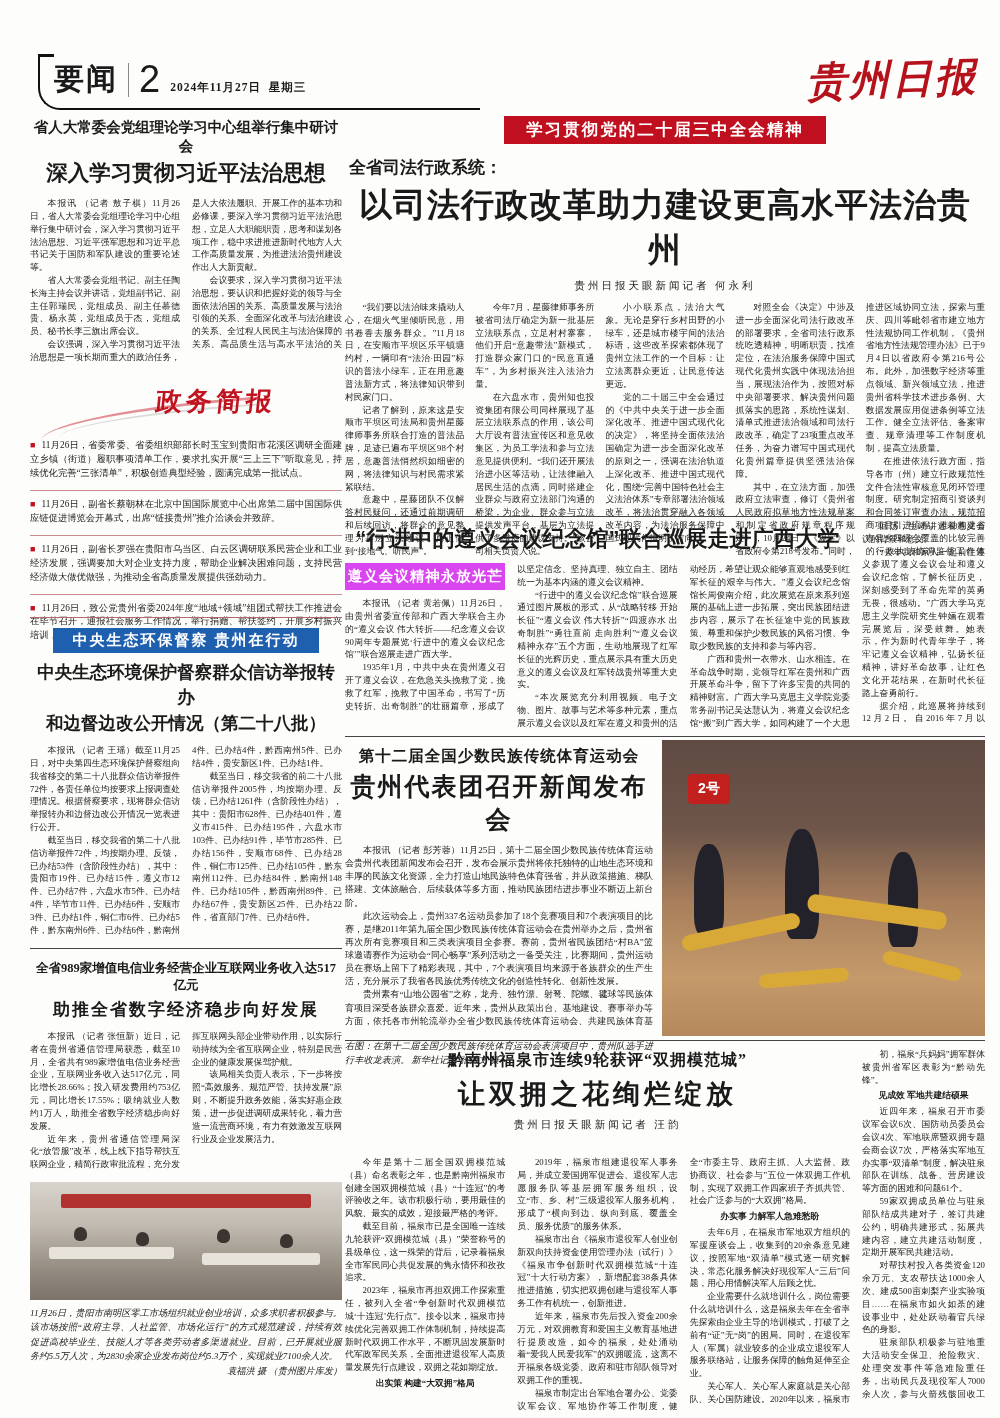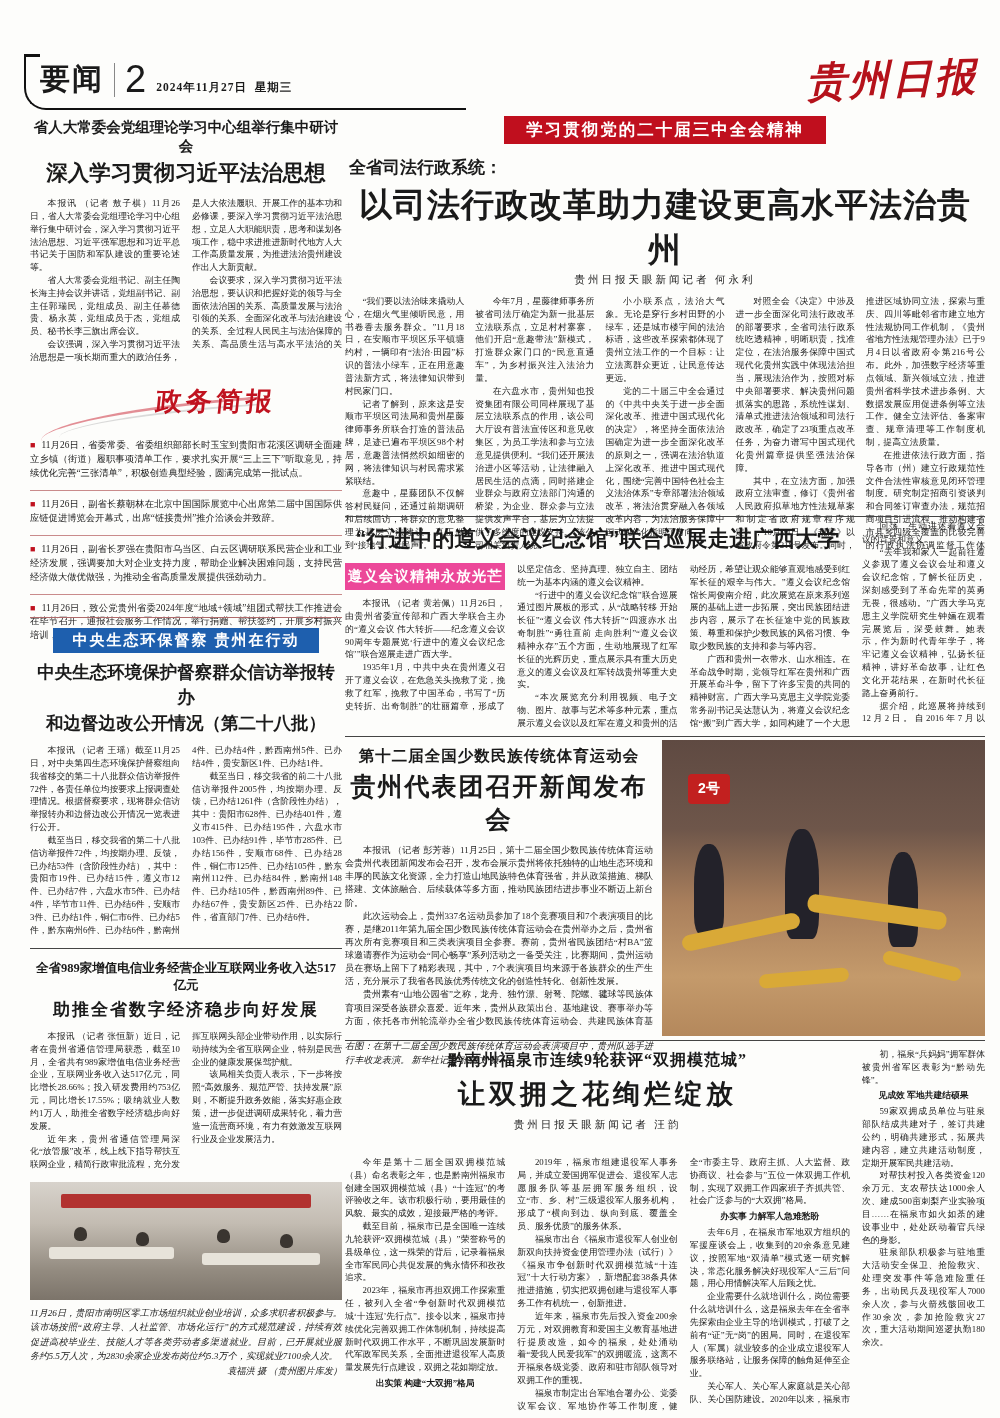--- a/index.html
+++ b/index.html
@@ -1,20 +1,20 @@
 <!DOCTYPE html>
 <html><head>
 <meta charset="utf-8">
 <style>
   html,body{margin:0;padding:0;background:#e8e8e4;}
   .page{position:relative;width:1000px;height:1418px;margin:0 auto;background:#fdfdfb;
         font-family:"Liberation Serif","DejaVu Serif",serif;color:#1a1a1a;overflow:hidden;}
   .abs{position:absolute;}
   
-  .hdr-bracket{position:absolute;left:24px;top:56px;width:440px;height:52px;
+  .hdr-bracket{position:absolute;left:38px;top:56px;width:440px;height:52px;
     border-left:2.5px solid #111;border-bottom:2.5px solid #111;border-bottom-left-radius:22px;}
   .hdr-bracket::before{content:"";position:absolute;left:-2px;top:-2px;width:16px;height:3px;background:#111;}
   .hdr-inner{position:absolute;left:14px;top:2px;display:flex;align-items:center;gap:10px;}
   .sec-label{font-size:30px;font-weight:bold;letter-spacing:2px;}
   .hdr-div{width:1px;height:34px;background:#888;}
   .page-num{font-size:38px;font-family:"Liberation Sans",sans-serif;font-weight:300;}
   .hdr-date{font-size:11.5px;font-weight:bold;margin-top:16px;letter-spacing:1px;}
   .masthead{position:absolute;right:22px;top:52px;color:#b5121b;font-size:40px;font-weight:bold;
     font-style:italic;letter-spacing:3px;transform:rotate(-2deg);font-family:"Liberation Serif",serif;}
   
@@ -37,21 +37,21 @@
   .brief-swoosh::after{content:"";position:absolute;left:18px;top:4px;width:200px;height:18px;
     border-top:2px solid #ccc;border-top-left-radius:100%;}
   .brief-list{margin-top:4px;}
   .brief-item{font-size:9.3px;line-height:1.5;text-align:justify;padding:7px 0 9px 0;border-bottom:1px solid #c98b8b;}
   .brief-item:last-child{border-bottom:none;}
   .brief-item .mark{color:#c0121f;margin-right:6px;font-size:9px;}
   
   .blue-box{background:#1e5fae;color:#fff;font-weight:bold;font-size:15px;text-align:center;
     padding:3px 0;width:266px;margin:0 auto;font-family:"Liberation Sans",sans-serif;letter-spacing:2px;}
   
-  .red-sub{background:#ec4899;color:#fff;font-weight:bold;font-size:14.5px;text-align:center;
+  .red-sub{background:#d946ef;color:#fff;font-weight:bold;font-size:14.5px;text-align:center;
     padding:3px 0;margin-bottom:7px;font-family:"Liberation Sans",sans-serif;letter-spacing:1px;break-inside:avoid;}
   
   .photo{position:absolute;overflow:hidden;}
   .photo-sports{background:linear-gradient(180deg,#5f4a42 0%,#6e564a 30%,#a97f5c 55%,#c49a6b 80%,#b4885c 100%);}
   .ph-banner{position:absolute;left:26px;top:34px;width:42px;height:30px;background:#c2201f;color:#fff;
     font-size:14px;font-weight:bold;display:flex;align-items:center;justify-content:center;border-radius:4px;
     font-family:"Liberation Sans",sans-serif;}
   .straw{position:absolute;background:#d9a937;border-radius:8px;}
   .figure-dark{position:absolute;background:#23222a;border-radius:45% 45% 20% 20%;}
   .photo-left{background:linear-gradient(180deg,#d8d3cc 0%,#c3bcb2 35%,#938b80 75%,#7c746a 100%);}
@@ -144,21 +144,21 @@
       <span class="pl-head" style="left:80%;top:44%;width:13px;height:14px;"></span>
     </div>
     <div class="caption" style="margin-top:6px;">11月26日，贵阳市南明区零工市场组织就业创业培训，众多求职者积极参与。该市场按照“政府主导、人社监管、市场化运行”的方式规范建设，持续有效促进高校毕业生、技能人才等各类劳动者多渠道就业。目前，已开展就业服务约5.5万人次，为2830余家企业发布岗位约5.3万个，实现就业7100余人次。</div>
     <div class="credit-line">袁福洪 摄 （贵州图片库发）</div>
   </div>
 
   <div class="abs" style="left:345px;top:116px;width:640px;">
     <div class="red-banner" style="width:322px;margin:0 auto;font-size:16.5px;padding:3px 0;letter-spacing:2px;">学习贯彻党的二十届三中全会精神</div>
     <div style="font-size:17px;font-weight:bold;margin:12px 0 0 4px;">全省司法行政系统：</div>
     <div class="hl-sans" style="font-size:33px;margin-top:4px;letter-spacing:1px;">以司法行政改革助力建设更高水平法治贵州</div>
-    <div class="byline" style="margin-top:0;">贵州日报天眼新闻记者 何永利</div>
+    <div class="byline" style="margin-top:6px;">贵州日报天眼新闻记者 何永利</div>
     <div class="body-cols" style="margin-top:8px;height:264px;column-count:5;column-gap:11px;">
 
     <p>“我们要以法治味来撬动人心，在烟火气里倾听民意，用书卷香去服务群众。”11月18日，在安顺市平坝区乐平镇塘约村，一辆印有“法治·田园”标识的普法小绿车，正在用意趣普法新方式，将法律知识带到村民家门口。</p>
         <p>记者了解到，原来这是安顺市平坝区司法局和贵州星藤律师事务所联合打造的普法品牌，足迹已遍布平坝区98个村居，意趣普法悄然织如细密的网，将法律知识与村民需求紧紧联结。</p>
         <p>意趣中，星藤团队不仅解答村民疑问，还通过前期调研和后续回访，将群众的意见整理为基层立法建议，真正做到“接地气、听民声”。</p>
         <p>今年7月，星藤律师事务所被省司法厅确定为新一批基层立法联系点，立足村村寨寨，他们开启“意趣带法”新模式，打造群众家门口的“民意直通车”，为乡村振兴注入法治力量。</p>
         <p>在六盘水市，贵州知也投资集团有限公司同样展现了基层立法联系点的作用，该公司大厅设有普法宣传区和意见收集区，为员工学法和参与立法意见提供便利。“我们还开展法治进小区等活动，让法律融入居民生活的点滴，同时搭建企业群众与政府立法部门沟通的桥梁，为企业、群众参与立法提供发声平台，基层为立法提供了多维度的建议支持。”该公司相关负责人说。</p>
         <p>小小联系点，法治大气象。无论是穿行乡村田野的小绿车，还是城市楼宇间的法治标语，这些改革探索都体现了贵州立法工作的一个目标：让立法离群众更近，让民意传达更远。</p>
         <p>党的二十届三中全会通过的《中共中央关于进一步全面深化改革、推进中国式现代化的决定》，将坚持全面依法治国确定为进一步全面深化改革的原则之一，强调在法治轨道上深化改革、推进中国式现代化，围绕“完善中国特色社会主义法治体系”专章部署法治领域改革，将法治贯穿融入各领域改革内容，为法治服务保障中国式现代化指明了方向。</p>
         <p>对照全会《决定》中涉及进一步全面深化司法行政改革的部署要求，全省司法行政系统吃透精神，明晰职责，找准定位，在法治服务保障中国式现代化贵州实践中体现法治担当，展现法治作为，按照对标中央部署要求、解决贵州问题抓落实的思路，系统性谋划、清单式推进法治领域和司法行政改革，确定了23项重点改革任务，为奋力谱写中国式现代化贵州篇章提供坚强法治保障。</p>
@@ -232,18 +232,19 @@
         <p class="subhead">办实事 力解军人急难愁盼</p>
         <p>去年6月，在福泉市军地双方组织的军援座谈会上，收集到的20余条意见建议，按照军地“双清单”模式逐一研究解决，常态化服务解决好现役军人“三后”问题，用心用情解决军人后顾之忧。</p>
         <p>企业需要什么就培训什么，岗位需要什么就培训什么，这是福泉去年在全省率先探索由企业主导的培训模式，打破了之前有“证”无“岗”的困局。同时，在退役军人（军属）就业较多的企业成立退役军人服务联络站，让服务保障的触角延伸至企业。</p>
         <p>关心军人、关心军人家庭就是关心部队、关心国防建设。2020年以来，福泉市匹配涉及双拥工作及退役军人事务工作各类资金9000余万元，加强对驻地部队和军属、退役军人等走访慰问、帮扶援助工作。</p>
       </div>
   </div>
   <div class="abs body-cols" style="left:862px;top:1048px;width:123px;height:360px;column-count:1;">
 
   <p>初，福泉“兵妈妈”拥军群体被贵州省军区表彰为“黔动先锋”。</p>
       <p class="subhead">见成效 军地共建结硕果</p>
+      <p>近四年来，福泉召开市委议军会议6次、国防动员委员会会议4次、军地联席暨双拥专题会商会议7次，严格落实军地互办实事“双清单”制度，解决驻泉部队在训练、战备、营房建设等方面的困难和问题61个。</p>
       <p>59家双拥成员单位与驻泉部队结成共建对子，签订共建公约，明确共建形式，拓展共建内容，建立共建活动制度，定期开展军民共建活动。</p>
       <p>对帮扶村投入各类资金120余万元、支农帮扶达1000余人次、建成500亩刺梨产业实验项目……在福泉市如火如荼的建设事业中，处处跃动着官兵绿色的身影。</p>
       <p>驻泉部队积极参与驻地重大活动安全保卫、抢险救灾、处理突发事件等急难险重任务，出动民兵及现役军人7000余人次，参与火箭残骸回收工作30余次，参加抢险救灾27次，重大活动期间巡逻执勤180余次。</p>
     </div>
 
 </div>
 
 </body></html>

